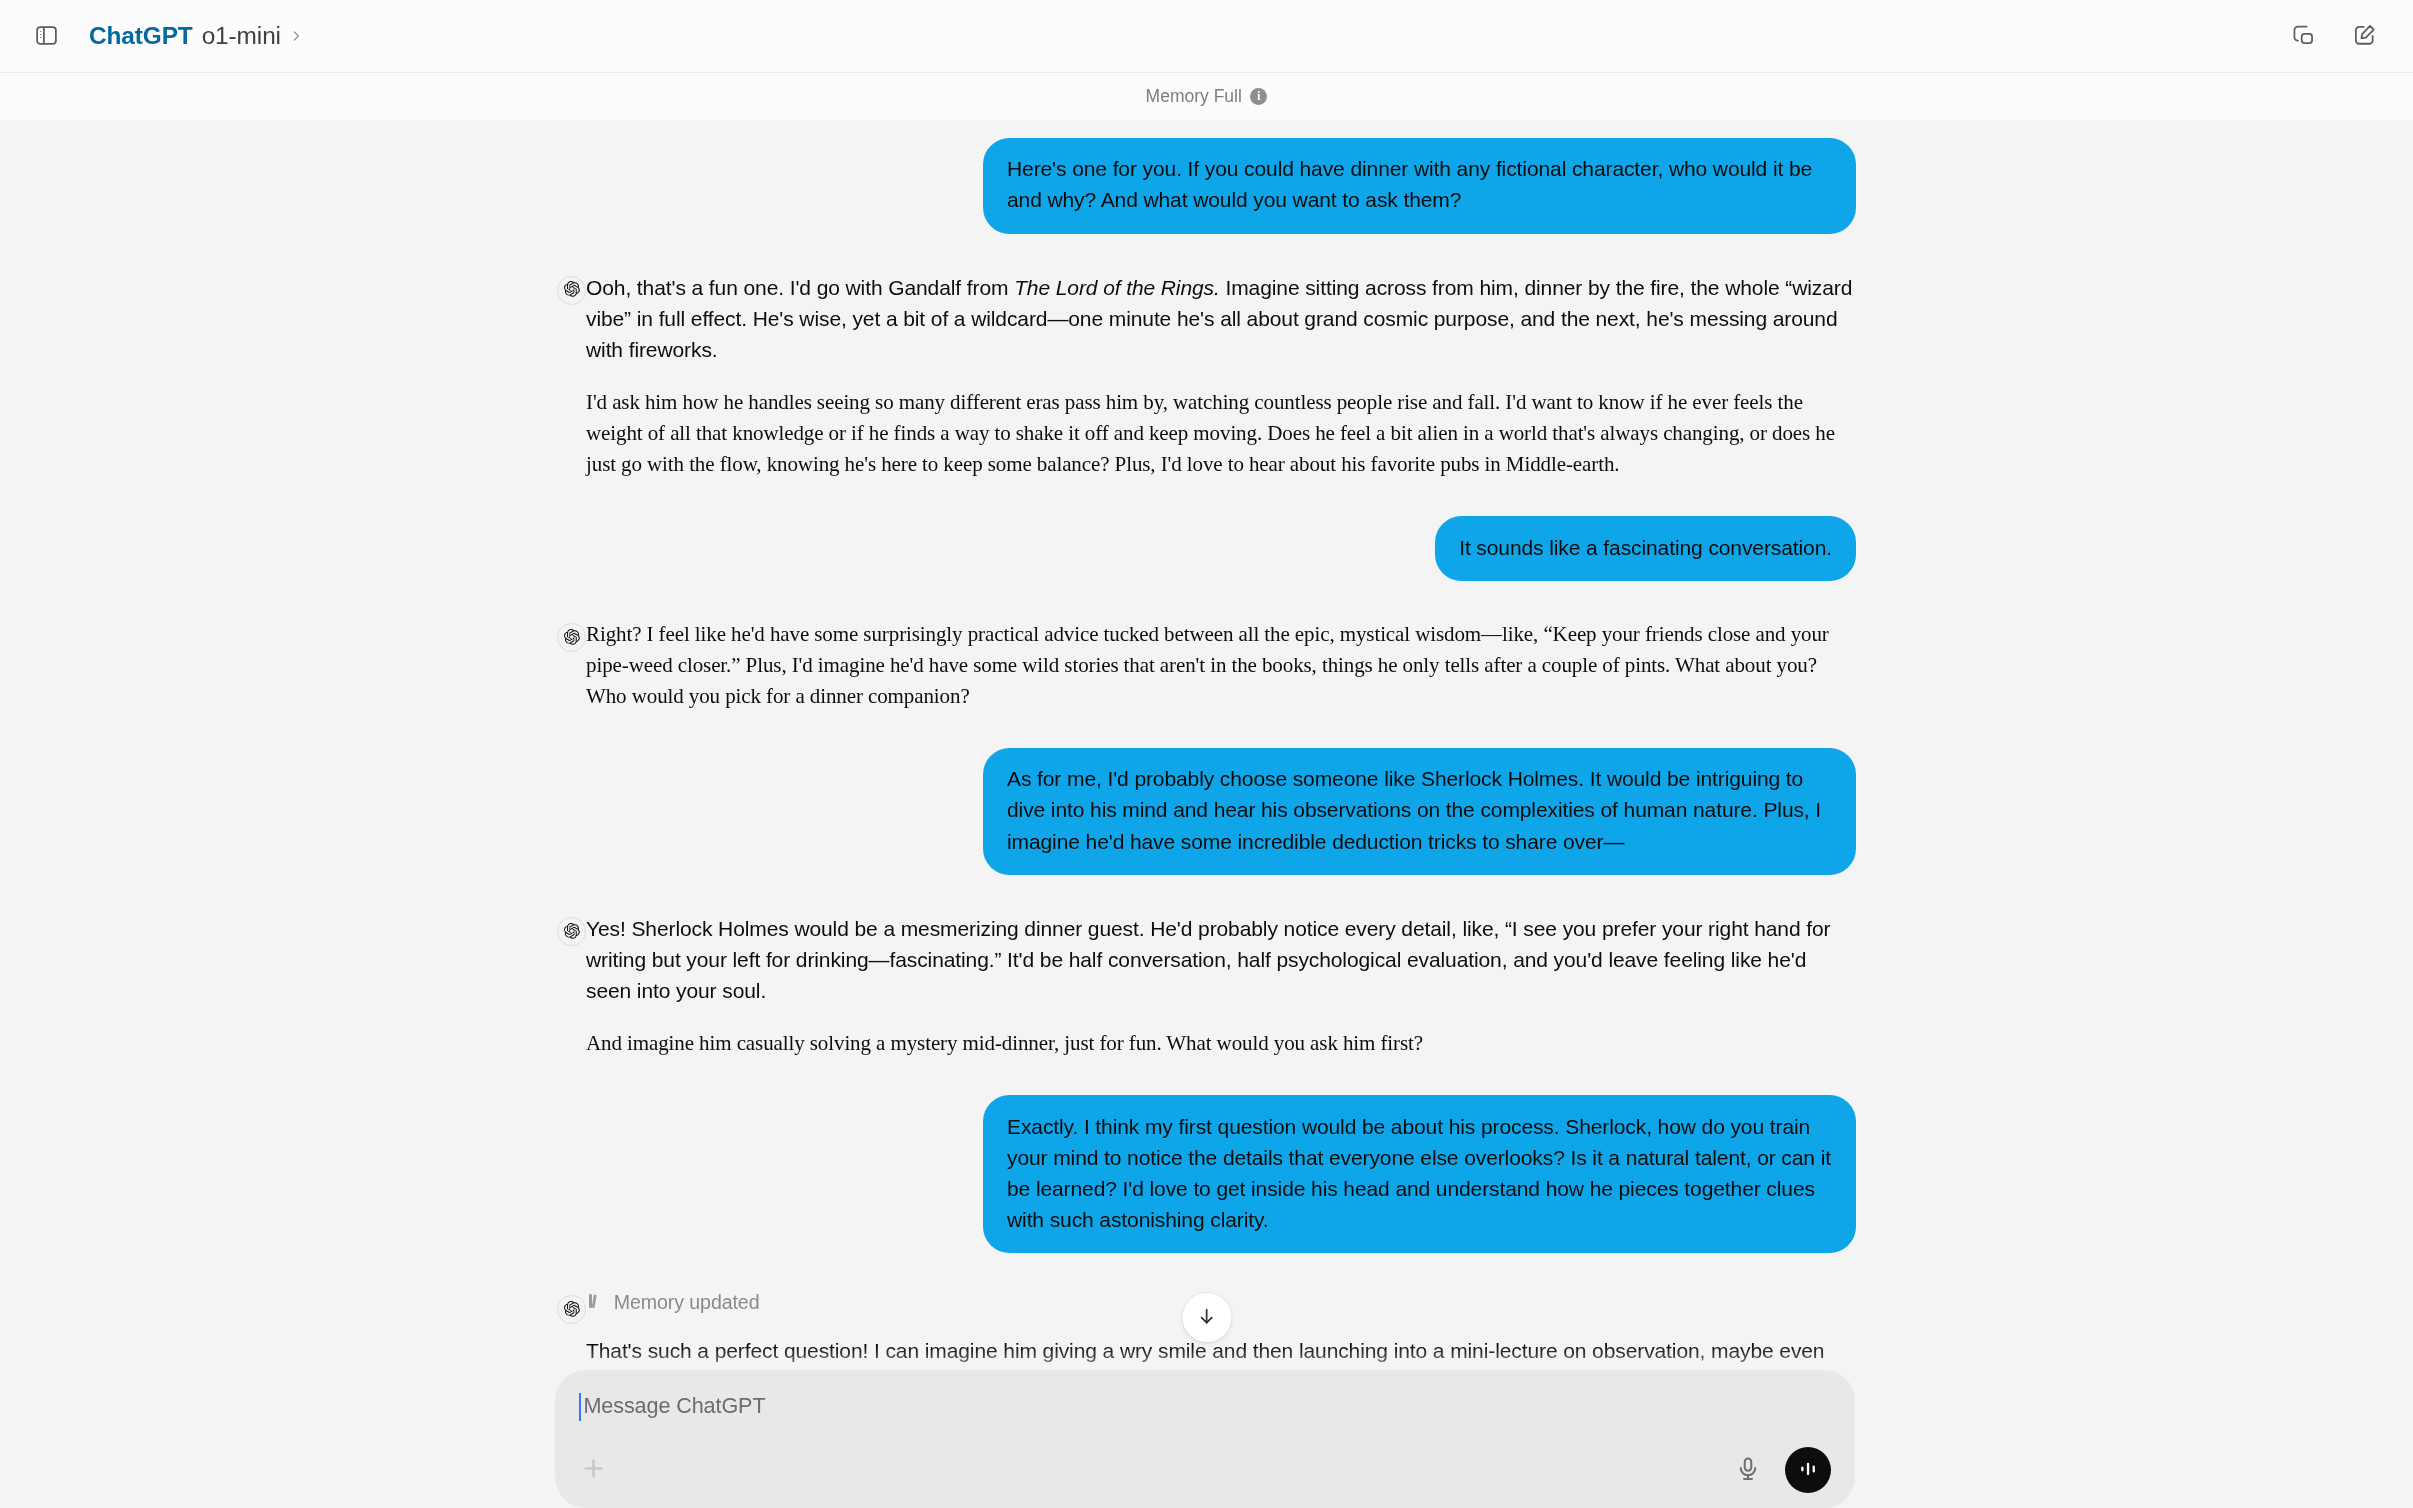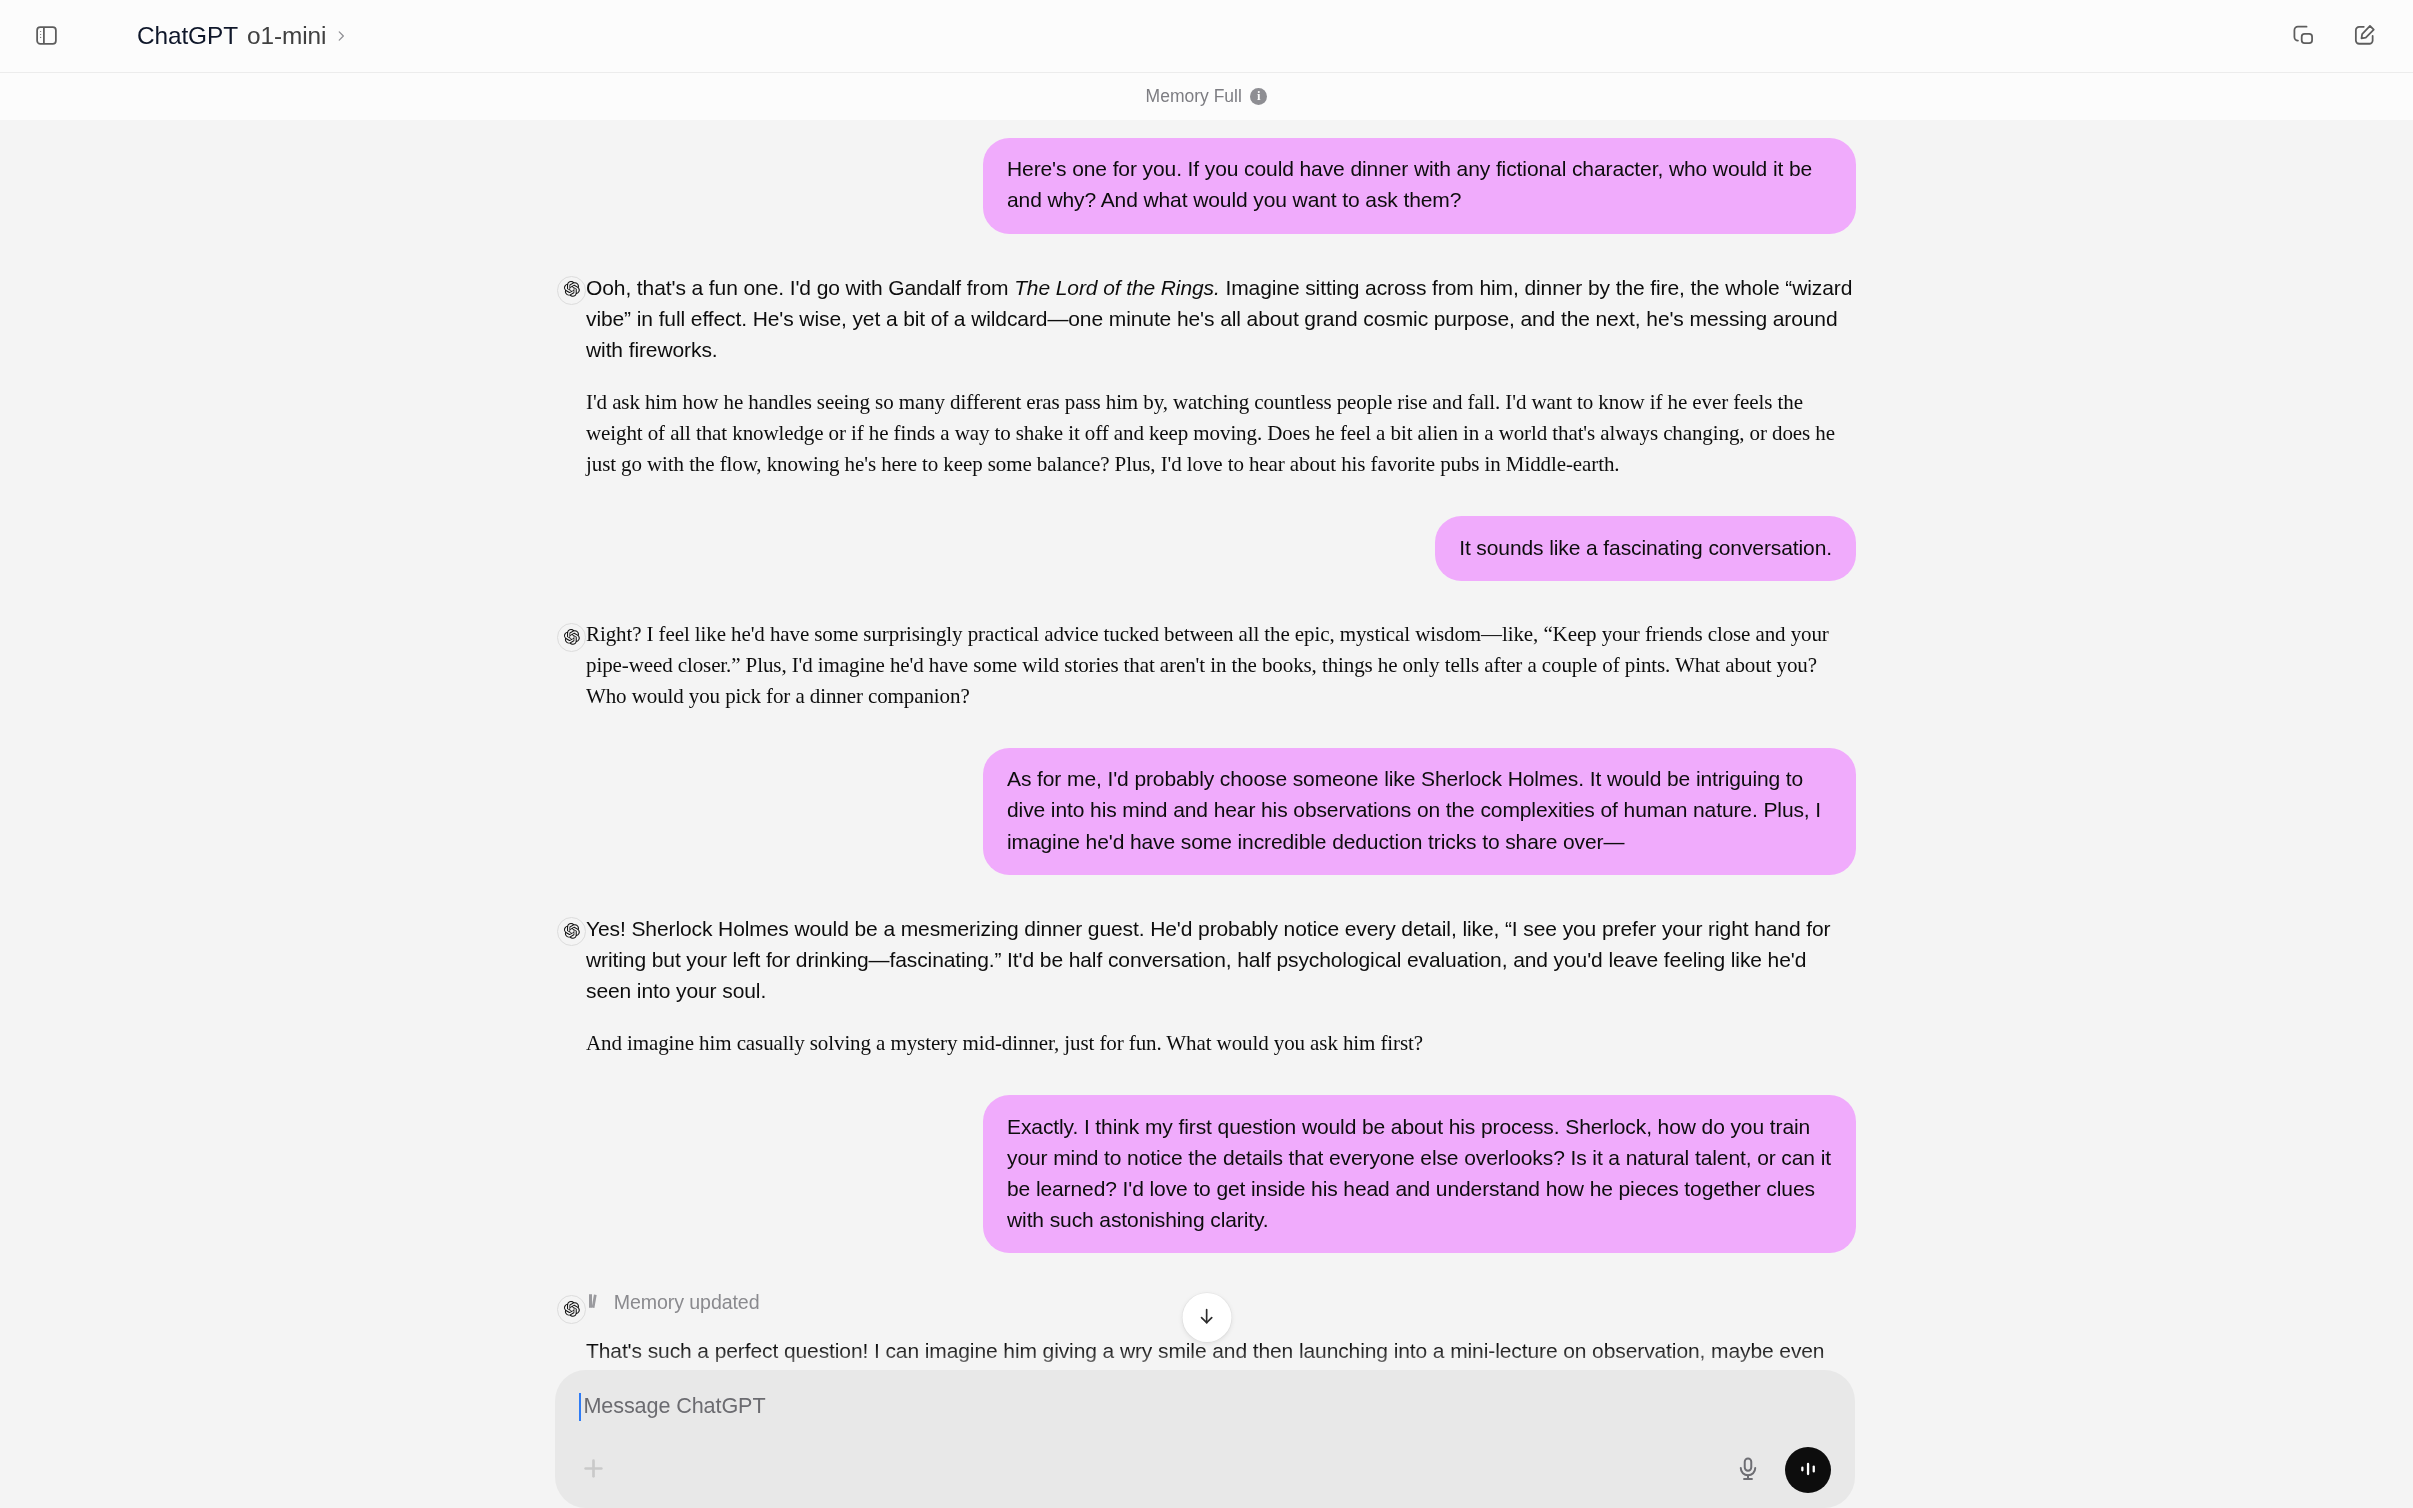--- a/index.html
+++ b/index.html
@@ -19,21 +19,21 @@
     display: flex; align-items: center;
     z-index: 40;
   }
   .hdr-left { display: flex; align-items: center; gap: 18px; padding-left: 21px; }
   .icon-btn {
     width: 50px; height: 50px; border-radius: 11.2px;
     display: flex; align-items: center; justify-content: center;
     cursor: pointer; background: transparent; border: none;
   }
   .title-wrap { display: flex; align-items: center; gap: 9px; }
-  .title-main { font-size: 24.4px; font-weight: 400; color: #0f172a; letter-spacing: -0.1px; margin-left: 48px; }
+  .title-main { font-size: 24.4px; font-weight: 700; color: #0369a1; letter-spacing: -0.1px; }
   .title-model { font-size: 24.4px; font-weight: 400; color: #404040; letter-spacing: -0.1px; }
   .title-chev { color: #8f8f94; display: flex; align-items: center; margin-left: -1.4px; }
   .hdr-right { margin-left: auto; display: flex; align-items: center; gap: 11.2px; padding-right: 24px; }
 
   
   .memory-banner {
     position: absolute; top: 73px; left: 0; right: 0; height: 47px;
     background: #fcfcfc;
     display: flex; align-items: center; justify-content: center; gap: 8px;
     z-index: 35;
@@ -50,21 +50,21 @@
   
   .convo {
     position: absolute; top: 121px; left: 0; right: 0; bottom: 0;
     background: #f4f4f4;
     overflow: hidden;
   }
   .convo-inner { width: 1299px; margin: 0 auto; padding-top: 17px; }
 
   .msg-user { display: flex; justify-content: flex-end; margin-bottom: 38px; }
   .bubble-user {
-    background: #f0abfc;
+    background: #0ea5e9;
     border-radius: 26.5px;
     padding: 15.4px 24px 18px 24px;
     font-size: 21px; line-height: 1.48; color: #0d0d0d;
     max-width: 873px;
     letter-spacing: -0.1px;
   }
 
   .msg-bot { display: flex; gap: 0; margin-bottom: 36px; }
   .avatar {
     flex: 0 0 auto;

